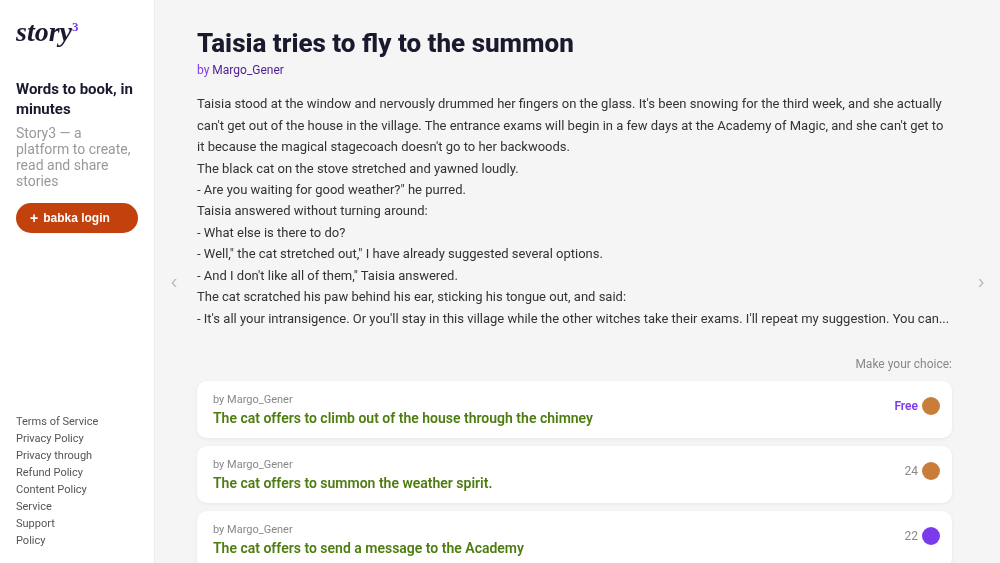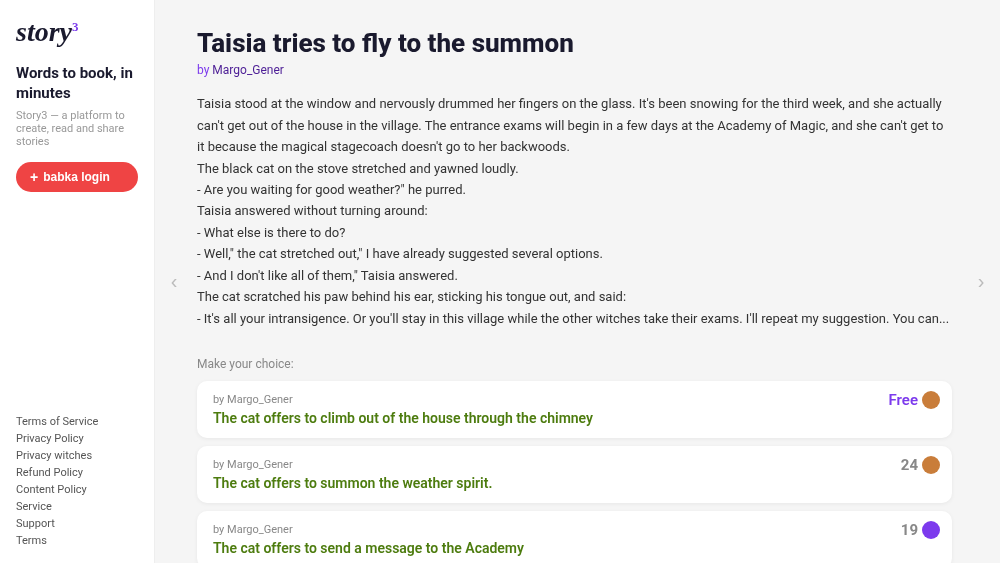--- a/index.html
+++ b/index.html
@@ -41,33 +41,33 @@
       color: #7c3aed;
       font-style: normal;
       vertical-align: super;
       font-weight: 700;
     }
     .tagline {
       font-size: 15px;
       font-weight: 700;
       color: #1a1a2e;
       line-height: 1.3;
-      margin-top: 4px;
+      margin-top: 20px;
       margin-bottom: 6px;
     }
     .tagline-sub {
-      font-size: 11px;
+      font-size: 14px;
       color: #999;
       margin-bottom: 14px;
     }
     .babka-btn {
       display: inline-flex;
       align-items: center;
       gap: 5px;
-      background: #ef4444;
+      background: #c2410c;
       color: #fff;
       border: none;
       border-radius: 20px;
       padding: 7px 14px;
       font-size: 12px;
       font-weight: 600;
       cursor: pointer;
       margin-bottom: auto;
     }
     .babka-btn::before {
@@ -136,20 +136,21 @@
     .story-body {
       font-size: 13px;
       color: #333;
       line-height: 1.65;
       margin-bottom: 28px;
     }
     .make-choice-label {
       font-size: 12px;
       color: #888;
       margin-bottom: 10px;
+      text-align: right;
     }
 
     
     .choice-card {
       background: #fff;
       border-radius: 10px;
       padding: 12px 16px;
       margin-bottom: 8px;
       box-shadow: 0 1px 4px rgba(0,0,0,0.06);
       cursor: pointer;
@@ -160,57 +161,57 @@
       color: #888;
       margin-bottom: 4px;
     }
     .choice-text {
       font-size: 14px;
       font-weight: 600;
       color: #4d7c0f;
     }
     .choice-badge {
       position: absolute;
-      top: 10px;
+      top: 16px;
       right: 12px;
-      font-size: 15px;
+      font-size: 12px;
       display: flex;
       align-items: center;
       gap: 4px;
     }
     .badge-free {
       color: #7c3aed;
       font-weight: 600;
     }
     .badge-count {
       color: #888;
-      font-weight: 700;
+      font-weight: 400;
     }
   </style>
 </head>
 <body>
 
 <div id="sidebar">
   <div id="logo-area">
     <div class="logo-text">
       <span>story</span><span class="logo-sup">3</span>
     </div>
   </div>
   <div class="tagline">Words to book, in minutes</div>
   <div class="tagline-sub">Story3 — a platform to create, read and share stories</div>
   <button class="babka-btn">babka login</button>
   <div class="sidebar-footer">
     <a>Terms of Service</a>
     <a>Privacy Policy</a>
-    <a>Privacy witches</a>
+    <a>Privacy through</a>
     <a>Refund Policy</a>
     <a>Content Policy</a>
     <a>Service</a>
     <a>Support</a>
-    <a>Terms</a>
+    <a>Policy</a>
   </div>
 </div>
 
 <div id="main">
 
   <button class="nav-arrow">‹</button>
 
   <div id="content-area">
     <h1 class="story-title">Taisia tries to fly to the summon</h1>
     <div class="story-author">
@@ -235,21 +236,21 @@
       <div class="choice-text">The cat offers to summon the weather spirit.</div>
       <div class="choice-badge">
         <span class="badge-count">24</span>
         <span style="width:18px;height:18px;border-radius:50%;background:#c97d3a;display:inline-block;"></span>
       </div>
     </div>
         <div class="choice-card">
       <div class="choice-author">by Margo_Gener</div>
       <div class="choice-text">The cat offers to send a message to the Academy</div>
       <div class="choice-badge">
-        <span class="badge-count">19</span>
+        <span class="badge-count">22</span>
         <span style="width:18px;height:18px;border-radius:50%;background:#7c3aed;display:inline-block;"></span>
       </div>
     </div>
       </div>
 
   </div>
 
   <button class="nav-arrow">›</button>
 
 </div>

